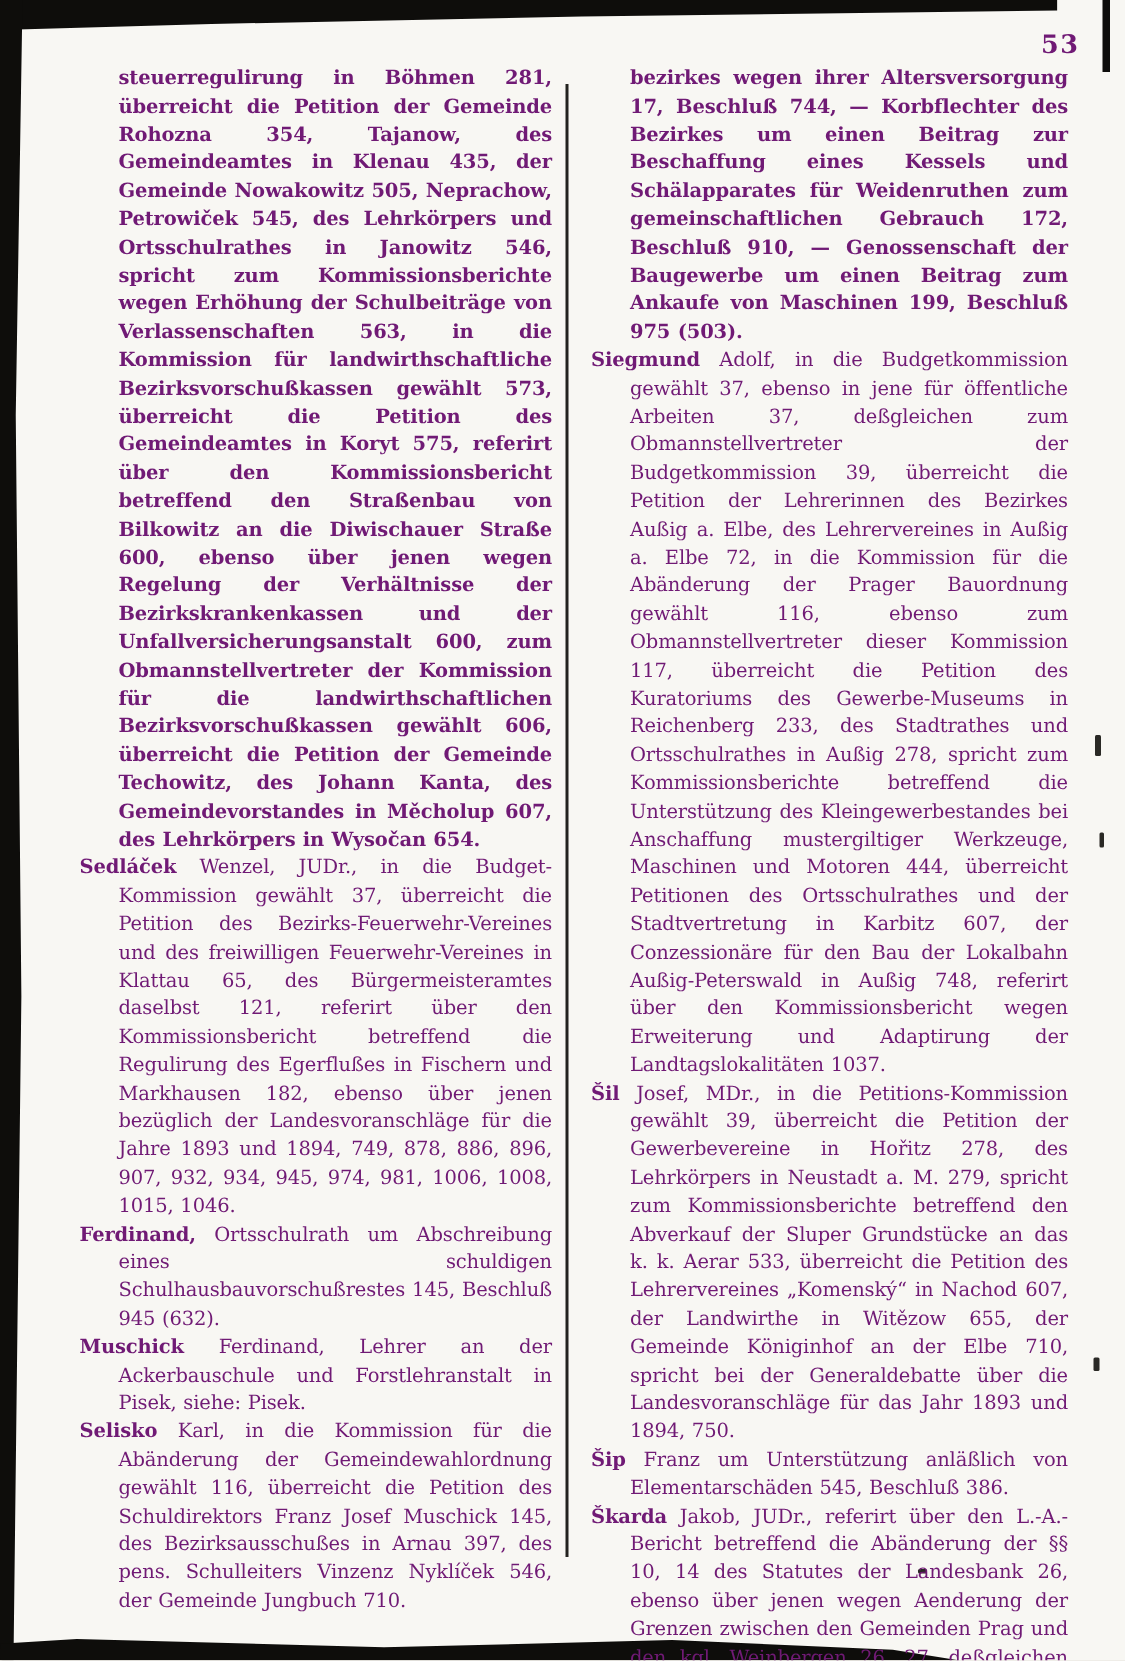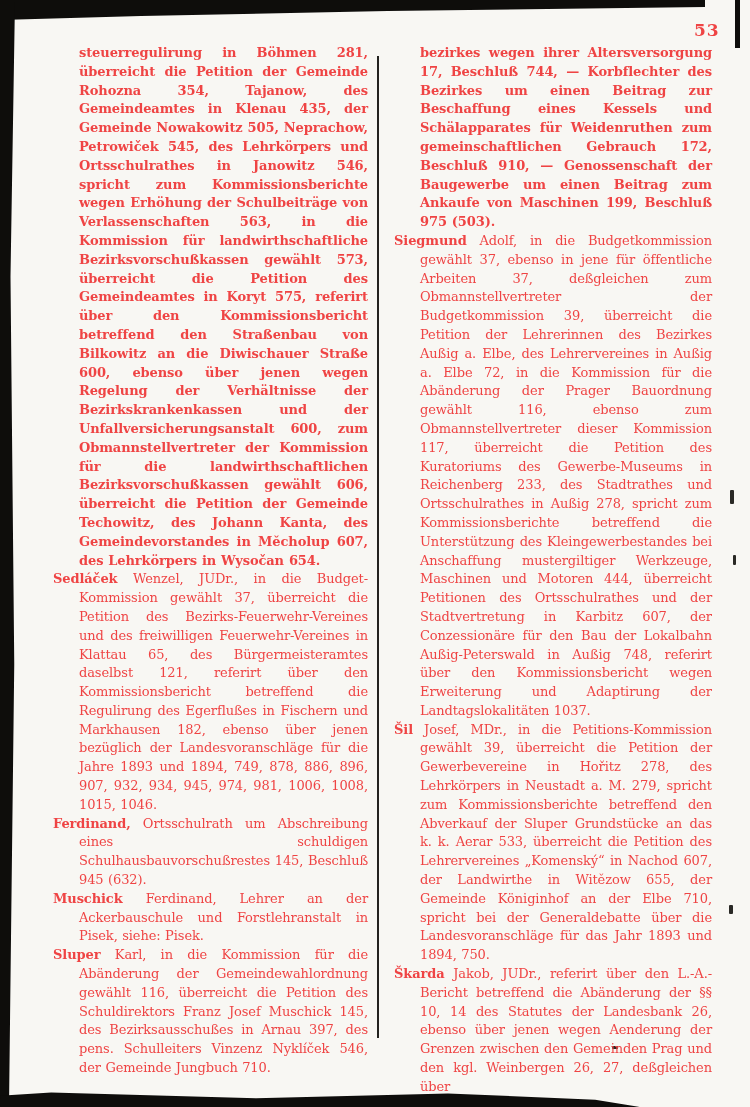--- a/index.html
+++ b/index.html
@@ -3,21 +3,21 @@
 <meta charset="utf-8">
 <style>
   html,body { margin:0; padding:0; background:#e8e6e0; }
   .page {
     position: relative;
     width: 750px;
     height: 1107px;
     background: #f8f7f3;
     overflow: hidden;
     font-family: "DejaVu Serif", serif;
-    color: #ef4444;
+    color: #701a75;
   }
   
   .edge { position:absolute; background:#0e0d0b; }
   .edge-top { left:0; top:0; width:705px; height:20px;
     clip-path: polygon(0 0, 100% 0, 100% 35%, 55% 55%, 20% 80%, 0 100%); }
   .edge-left { left:0; top:0; width:15px; height:1107px;
     clip-path: polygon(0 0, 100% 0, 70% 25%, 95% 60%, 60% 100%, 0 100%); }
   .edge-bottom { left:0; bottom:0; width:640px; height:16px;
     border-radius: 8px 10px 2px 2px;
     clip-path: polygon(0 100%, 0 30%, 8% 10%, 40% 45%, 70% 15%, 93% 55%, 100% 100%); }
@@ -67,24 +67,25 @@
 
   <div class="page-number">53</div>
 
   <div class="divider"></div>
 
   <div class="col col-left">
     <p class="entry cont"><span class="hw"></span><span>steuerregulirung in Böhmen 281, überreicht die Petition der Gemeinde Rohozna 354, Tajanow, des Gemeindeamtes in Klenau 435, der Gemeinde Nowakowitz 505, Neprachow, Petrowiček 545, des Lehrkörpers und Ortsschulrathes in Janowitz 546, spricht zum Kommissionsberichte wegen Erhöhung der Schulbeiträge von Verlassenschaften 563, in die Kommission für landwirthschaftliche Bezirksvorschußkassen gewählt 573, überreicht die Petition des Gemeindeamtes in Koryt 575, referirt über den Kommissionsbericht betreffend den Straßenbau von Bilkowitz an die Diwischauer Straße 600, ebenso über jenen wegen Regelung der Verhältnisse der Bezirkskrankenkassen und der Unfallversicherungsanstalt 600, zum Obmannstellvertreter der Kommission für die landwirthschaftlichen Bezirksvorschußkassen gewählt 606, überreicht die Petition der Gemeinde Techowitz, des Johann Kanta, des Gemeindevorstandes in Měcholup 607, des Lehrkörpers in Wysočan 654.</span></p>
     <p class="entry"><span class="hw">Sedláček</span><span> Wenzel, JUDr., in die Budget-Kommission gewählt 37, überreicht die Petition des Bezirks-Feuerwehr-Vereines und des freiwilligen Feuerwehr-Vereines in Klattau 65, des Bürgermeisteramtes daselbst 121, referirt über den Kommissionsbericht betreffend die Regulirung des Egerflußes in Fischern und Markhausen 182, ebenso über jenen bezüglich der Landesvoranschläge für die Jahre 1893 und 1894, 749, 878, 886, 896, 907, 932, 934, 945, 974, 981, 1006, 1008, 1015, 1046.</span></p>
     <p class="entry"><span class="hw">Ferdinand,</span><span> Ortsschulrath um Abschreibung eines schuldigen Schulhausbauvorschußrestes 145, Beschluß 945 (632).</span></p>
     <p class="entry"><span class="hw">Muschick</span><span> Ferdinand, Lehrer an der Ackerbauschule und Forstlehranstalt in Pisek, siehe: Pisek.</span></p>
-    <p class="entry"><span class="hw">Sluper</span><span> Karl, in die Kommission für die Abänderung der Gemeindewahlordnung gewählt 116, überreicht die Petition des Schuldirektors Franz Josef Muschick 145, des Bezirksausschußes in Arnau 397, des pens. Schulleiters Vinzenz Nyklíček 546, der Gemeinde Jungbuch 710.</span></p>
+    <p class="entry"><span class="hw">Selisko</span><span> Karl, in die Kommission für die Abänderung der Gemeindewahlordnung gewählt 116, überreicht die Petition des Schuldirektors Franz Josef Muschick 145, des Bezirksausschußes in Arnau 397, des pens. Schulleiters Vinzenz Nyklíček 546, der Gemeinde Jungbuch 710.</span></p>
 
   </div>
 
   <div class="col col-right">
     <p class="entry cont"><span class="hw"></span><span>bezirkes wegen ihrer Altersversorgung 17, Beschluß 744, — Korbflechter des Bezirkes um einen Beitrag zur Beschaffung eines Kessels und Schälapparates für Weidenruthen zum gemeinschaftlichen Gebrauch 172, Beschluß 910, — Genossenschaft der Baugewerbe um einen Beitrag zum Ankaufe von Maschinen 199, Beschluß 975 (503).</span></p>
     <p class="entry"><span class="hw">Siegmund</span><span> Adolf, in die Budgetkommission gewählt 37, ebenso in jene für öffentliche Arbeiten 37, deßgleichen zum Obmannstellvertreter der Budgetkommission 39, überreicht die Petition der Lehrerinnen des Bezirkes Außig a. Elbe, des Lehrervereines in Außig a. Elbe 72, in die Kommission für die Abänderung der Prager Bauordnung gewählt 116, ebenso zum Obmannstellvertreter dieser Kommission 117, überreicht die Petition des Kuratoriums des Gewerbe-Museums in Reichenberg 233, des Stadtrathes und Ortsschulrathes in Außig 278, spricht zum Kommissionsberichte betreffend die Unterstützung des Kleingewerbestandes bei Anschaffung mustergiltiger Werkzeuge, Maschinen und Motoren 444, überreicht Petitionen des Ortsschulrathes und der Stadtvertretung in Karbitz 607, der Conzessionäre für den Bau der Lokalbahn Außig-Peterswald in Außig 748, referirt über den Kommissionsbericht wegen Erweiterung und Adaptirung der Landtagslokalitäten 1037.</span></p>
     <p class="entry"><span class="hw">Šil</span><span> Josef, MDr., in die Petitions-Kommission gewählt 39, überreicht die Petition der Gewerbevereine in Hořitz 278, des Lehrkörpers in Neustadt a. M. 279, spricht zum Kommissionsberichte betreffend den Abverkauf der Sluper Grundstücke an das k. k. Aerar 533, überreicht die Petition des Lehrervereines „Komenský“ in Nachod 607, der Landwirthe in Witězow 655, der Gemeinde Königinhof an der Elbe 710, spricht bei der Generaldebatte über die Landesvoranschläge für das Jahr 1893 und 1894, 750.</span></p>
+    <p class="entry"><span class="hw">Šip</span><span> Franz um Unterstützung anläßlich von Elementarschäden 545, Beschluß 386.</span></p>
     <p class="entry"><span class="hw">Škarda</span><span> Jakob, JUDr., referirt über den L.-A.-Bericht betreffend die Abänderung der §§ 10, 14 des Statutes der Landesbank 26, ebenso über jenen wegen Aenderung der Grenzen zwischen den Gemeinden Prag und den kgl. Weinbergen 26, 27, deßgleichen über</span></p>
   </div>
 
 </div>
 
 </body></html>

